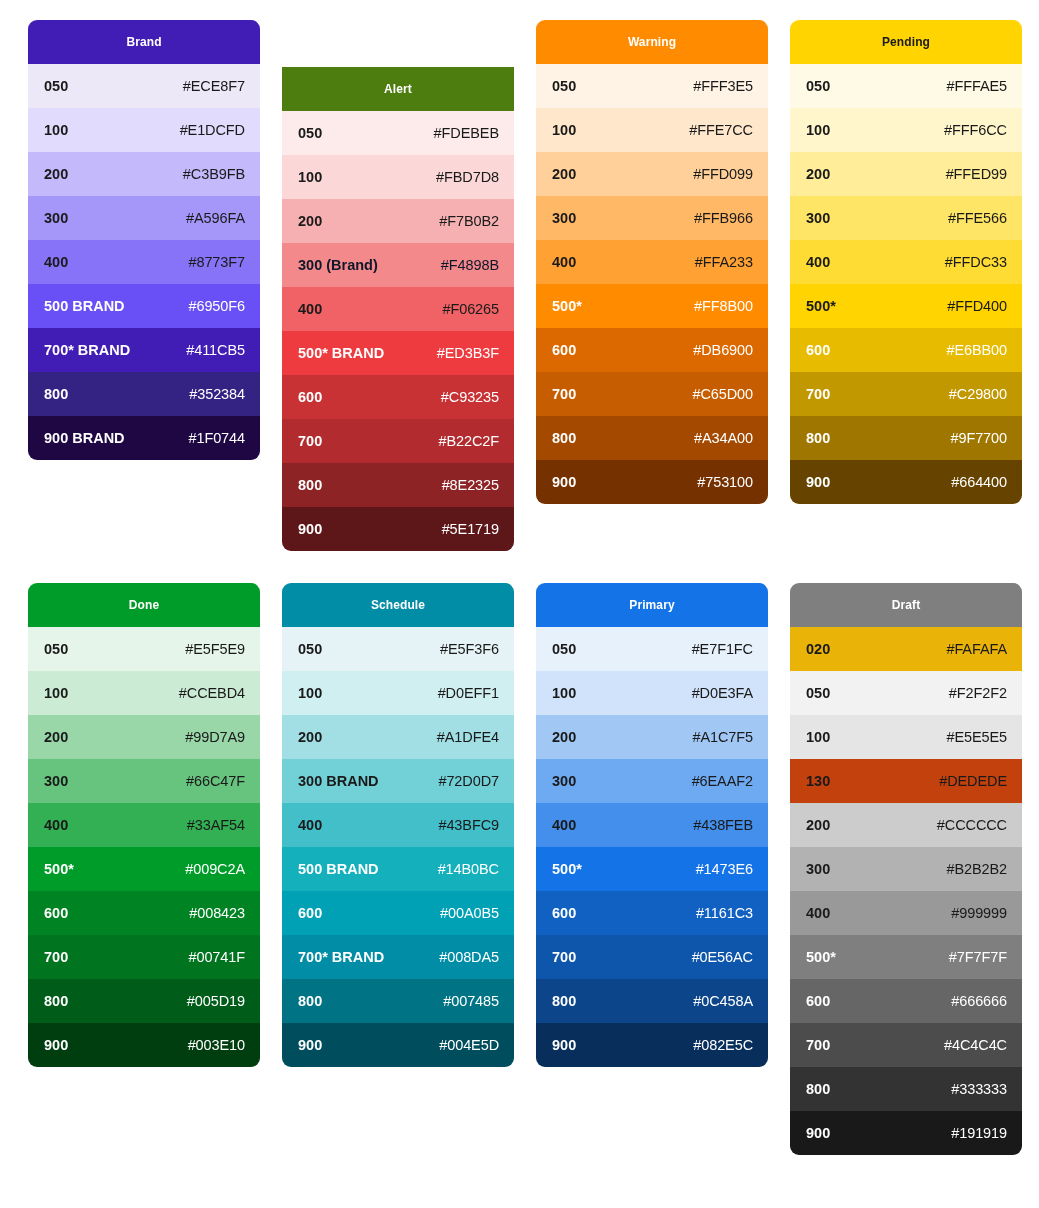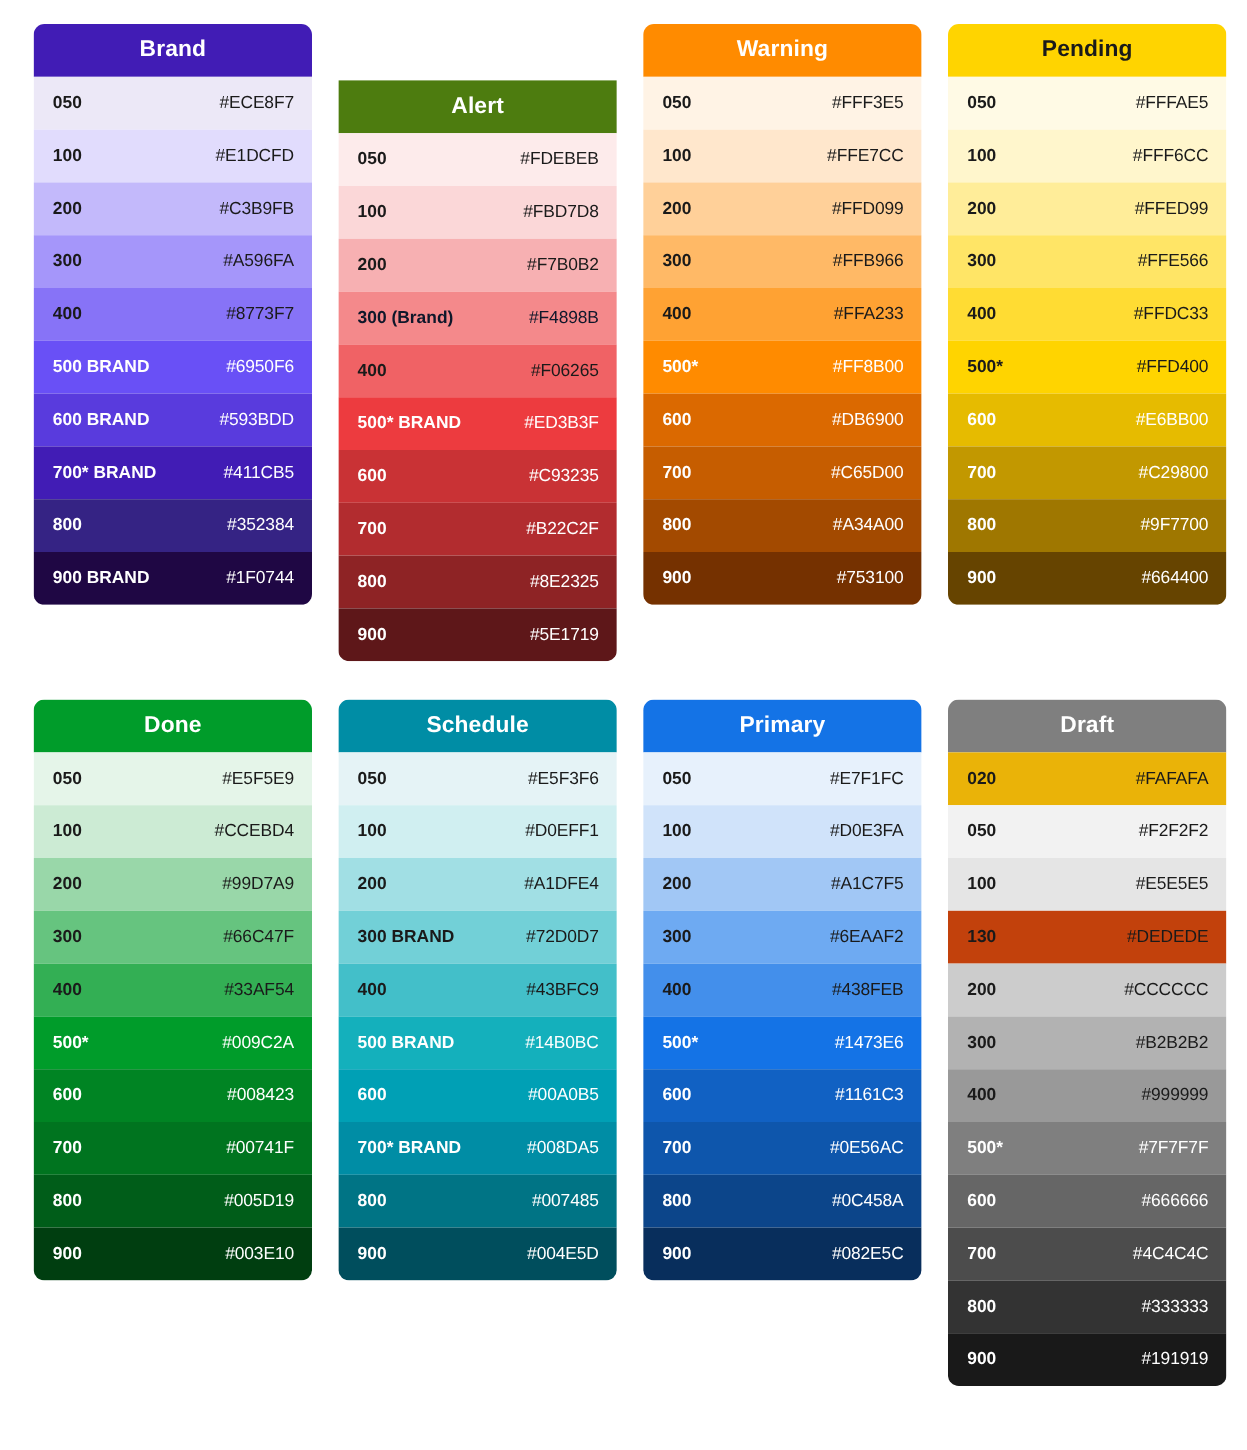--- a/index.html
+++ b/index.html
@@ -28,21 +28,21 @@
     border-radius: 9px;
     overflow: hidden;
     align-self: flex-start;
     box-shadow: 0 0 0 0 rgba(0,0,0,0);
   }
   .card-header {
     height: 44px;
     display: flex;
     align-items: center;
     justify-content: center;
-    font-size: 19px;
+    font-size: 12px;
     font-weight: bold;
     letter-spacing: 0.1px;
   }
   .swatch-row {
     height: 44px;
     display: flex;
     align-items: center;
     justify-content: space-between;
     padding: 0 15px 0 16px;
   }
@@ -83,24 +83,20 @@
         <span class="swatch-hex">#A596FA</span>
       </div>
       <div class="swatch-row" style="background: rgb(135, 115, 247); color: rgb(26, 26, 26);">
         <span class="swatch-name">400</span>
         <span class="swatch-hex">#8773F7</span>
       </div>
       <div class="swatch-row" style="background: rgb(105, 80, 246); color: rgb(255, 255, 255);">
         <span class="swatch-name">500 BRAND</span>
         <span class="swatch-hex">#6950F6</span>
       </div>
-      <div class="swatch-row" style="background: rgb(89, 59, 221); color: rgb(255, 255, 255);">
-        <span class="swatch-name">600 BRAND</span>
-        <span class="swatch-hex">#593BDD</span>
-      </div>
       <div class="swatch-row" style="background: rgb(65, 28, 181); color: rgb(255, 255, 255);">
         <span class="swatch-name">700* BRAND</span>
         <span class="swatch-hex">#411CB5</span>
       </div>
       <div class="swatch-row" style="background: rgb(53, 35, 132); color: rgb(255, 255, 255);">
         <span class="swatch-name">800</span>
         <span class="swatch-hex">#352384</span>
       </div>
       <div class="swatch-row" style="background: rgb(31, 7, 68); color: rgb(255, 255, 255);">
         <span class="swatch-name">900 BRAND</span>

